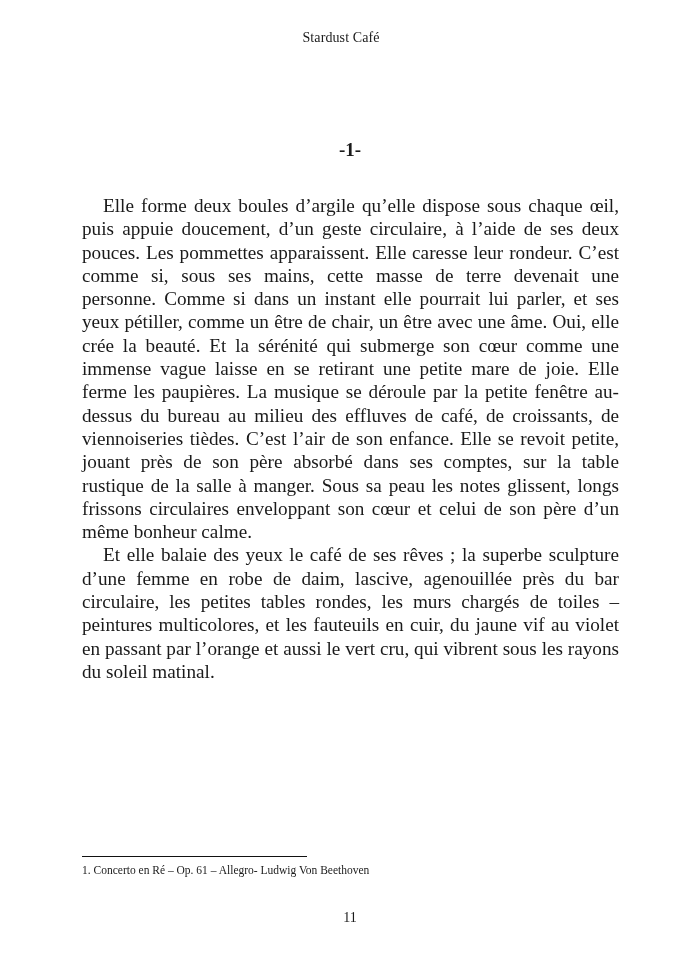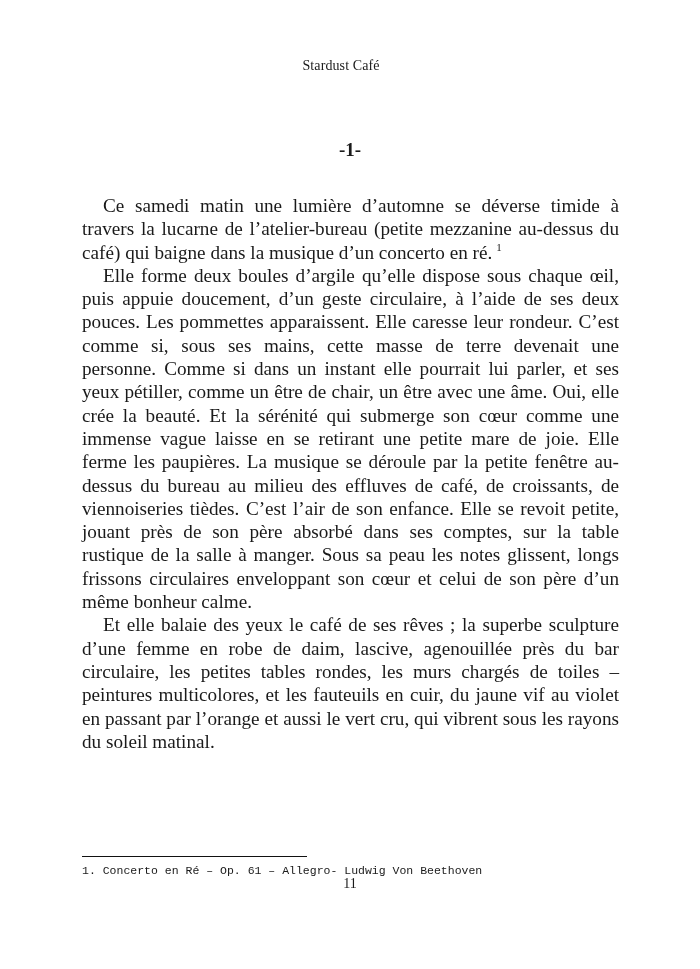--- a/index.html
+++ b/index.html
@@ -16,21 +16,20 @@
       font-family: "Liberation Serif", "DejaVu Serif", serif;
     }
     .running-head {
       position: absolute;
       top: 30px;
       left: 0;
       width: 682px;
       text-align: center;
       font-size: 14px;
       letter-spacing: 0.1px;
-      margin-top: 28px;
     }
     .chapter-title {
       position: absolute;
       top: 139px;
       left: 0;
       width: 700px;
       text-align: center;
       font-size: 19px;
       font-weight: bold;
     }
@@ -62,42 +61,41 @@
       top: 856px;
       left: 82px;
       width: 225px;
       height: 0;
       border-top: 1.5px solid #111;
     }
     .footnote {
       position: absolute;
       top: 864px;
       left: 82px;
-      font-family: Liberation Mono, monospace;
+      font-family: Liberation Serif, serif;
       font-size: 11.5px;
       color: #1a1a1a;
     }
     .folio {
       position: absolute;
-      top: 876px;
+      top: 910px;
       left: 0;
       width: 700px;
       text-align: center;
       font-size: 14px;
     }
   </style>
 </head>
 <body>
 
 <div class="running-head">Stardust Café</div>
 
 <div class="chapter-title">-1-</div>
 
 <div class="body-text">
-  <p><span>Ce samedi matin une lumière d’automne se déverse timide à travers la lucarne de l’atelier-bureau (petite mezzanine au-dessus du café) qui baigne dans la musique d’un concerto en ré.</span><sup>1</sup></p>
   <p>Elle forme deux boules d’argile qu’elle dispose sous chaque œil, puis appuie doucement, d’un geste circulaire, à l’aide de ses deux pouces. Les pommettes apparaissent. Elle caresse leur rondeur. C’est comme si, sous ses mains, cette masse de terre devenait une personne. Comme si dans un instant elle pourrait lui parler, et ses yeux pétiller, comme un être de chair, un être avec une âme. Oui, elle crée la beauté. Et la sérénité qui submerge son cœur comme une immense vague laisse en se retirant une petite mare de joie. Elle ferme les paupières. La musique se déroule par la petite fenêtre au-dessus du bureau au milieu des effluves de café, de croissants, de viennoiseries tièdes. C’est l’air de son enfance. Elle se revoit petite, jouant près de son père absorbé dans ses comptes, sur la table rustique de la salle à manger. Sous sa peau les notes glissent, longs frissons circulaires enveloppant son cœur et celui de son père d’un même bonheur calme.</p>
   <p>Et elle balaie des yeux le café de ses rêves ; la superbe sculpture d’une femme en robe de daim, lascive, agenouillée près du bar circulaire, les petites tables rondes, les murs chargés de toiles – peintures multicolores, et les fauteuils en cuir, du jaune vif au violet en passant par l’orange et aussi le vert cru, qui vibrent sous les rayons du soleil matinal.</p>
 </div>
 
 <div class="footnote-rule"></div>
 <div class="footnote">1. Concerto en Ré – Op. 61 – Allegro- Ludwig Von Beethoven</div>
 
 <div class="folio">11</div>
 
 </body></html>

